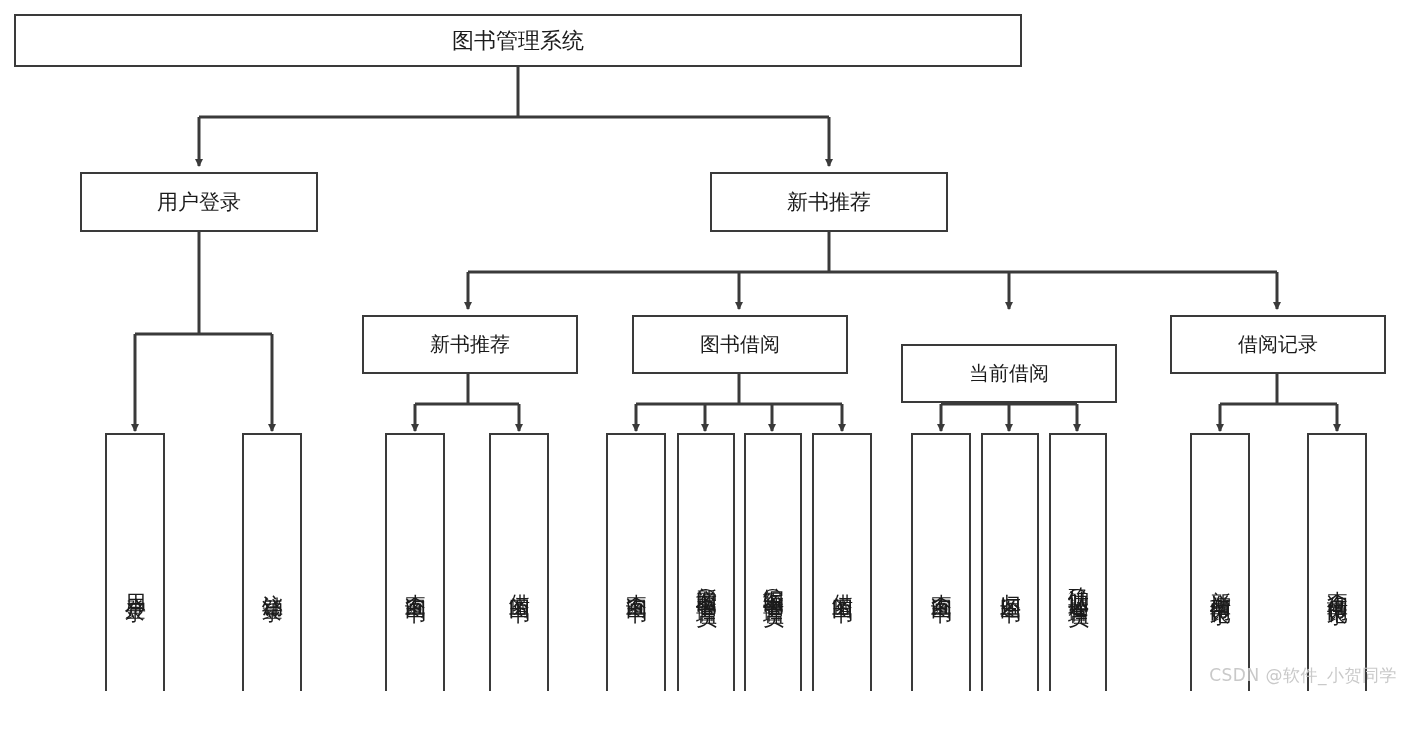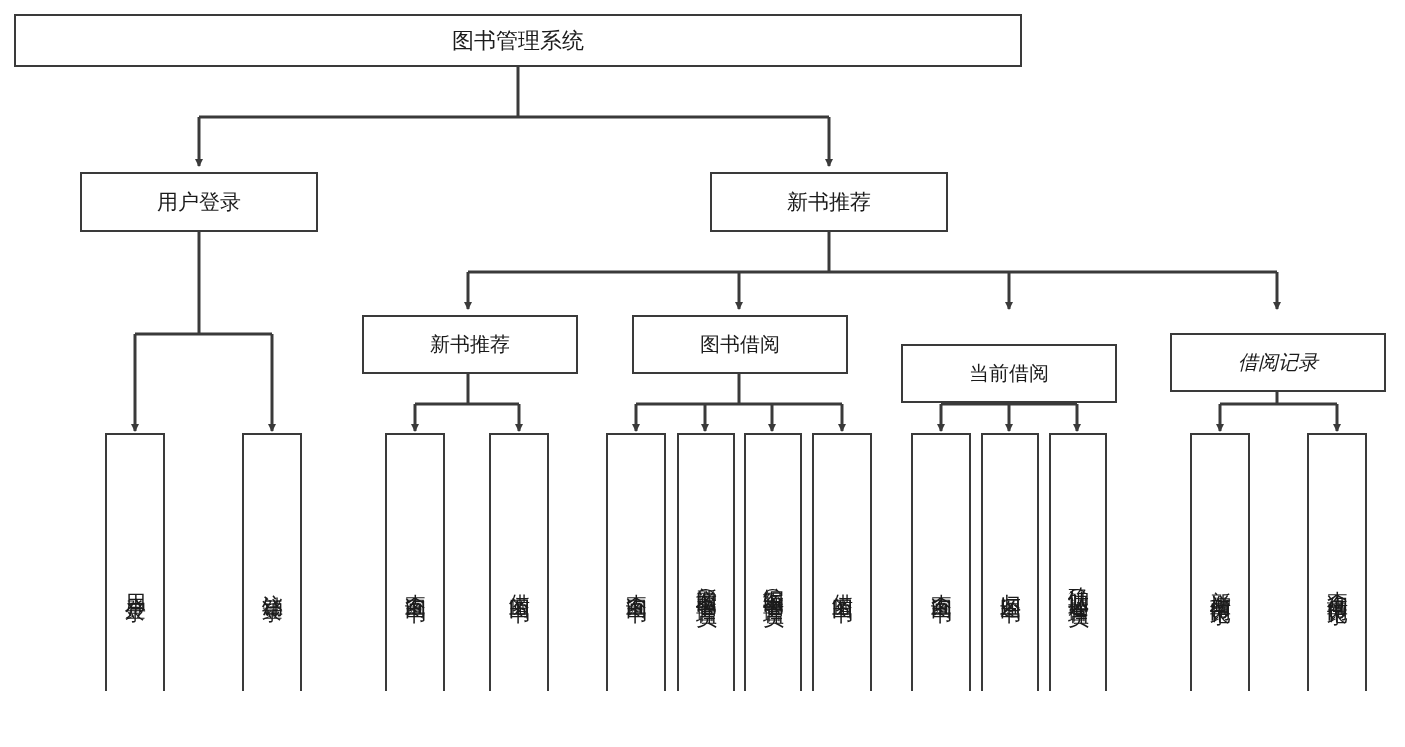--- a/index.html
+++ b/index.html
@@ -138,21 +138,21 @@
 
   <div class="node lvl2" style="left:362px; top:315px; width:216px; height:59px;">
     <span class="lbl">新书推荐</span>
   </div>
   <div class="node lvl2" style="left:632px; top:315px; width:216px; height:59px;">
     <span class="lbl">图书借阅</span>
   </div>
   <div class="node lvl2" style="left:901px; top:315px; width:216px; height:59px;margin-top:29px;">
     <span class="lbl">当前借阅</span>
   </div>
-  <div class="node lvl2" style="left:1170px; top:333px; width:216px; height:59px;font-style:italic;">
+  <div class="node lvl2" style="left:1170px; top:315px; width:216px; height:59px;">
     <span class="lbl">借阅记录</span>
   </div>
 
   <div class="node leaf" style="left:105px; top:433px; width:60px; height:300px;">
     <span class="lbl">用户登录</span>
   </div>
   <div class="node leaf" style="left:242px; top:433px; width:60px; height:300px;">
     <span class="lbl">注销登录</span>
   </div>
 
@@ -186,14 +186,15 @@
     <span class="lbl">确认归还（管理员）</span>
   </div>
 
   <div class="node leaf" style="left:1190px; top:433px; width:60px; height:300px;">
     <span class="lbl">新增借阅记录</span>
   </div>
   <div class="node leaf" style="left:1307px; top:433px; width:60px; height:300px;">
     <span class="lbl">查询借阅记录</span>
   </div>
 
+  <div id="watermark">CSDN @软件_小贺同学</div>
 
 </div>
 
 </body></html>

